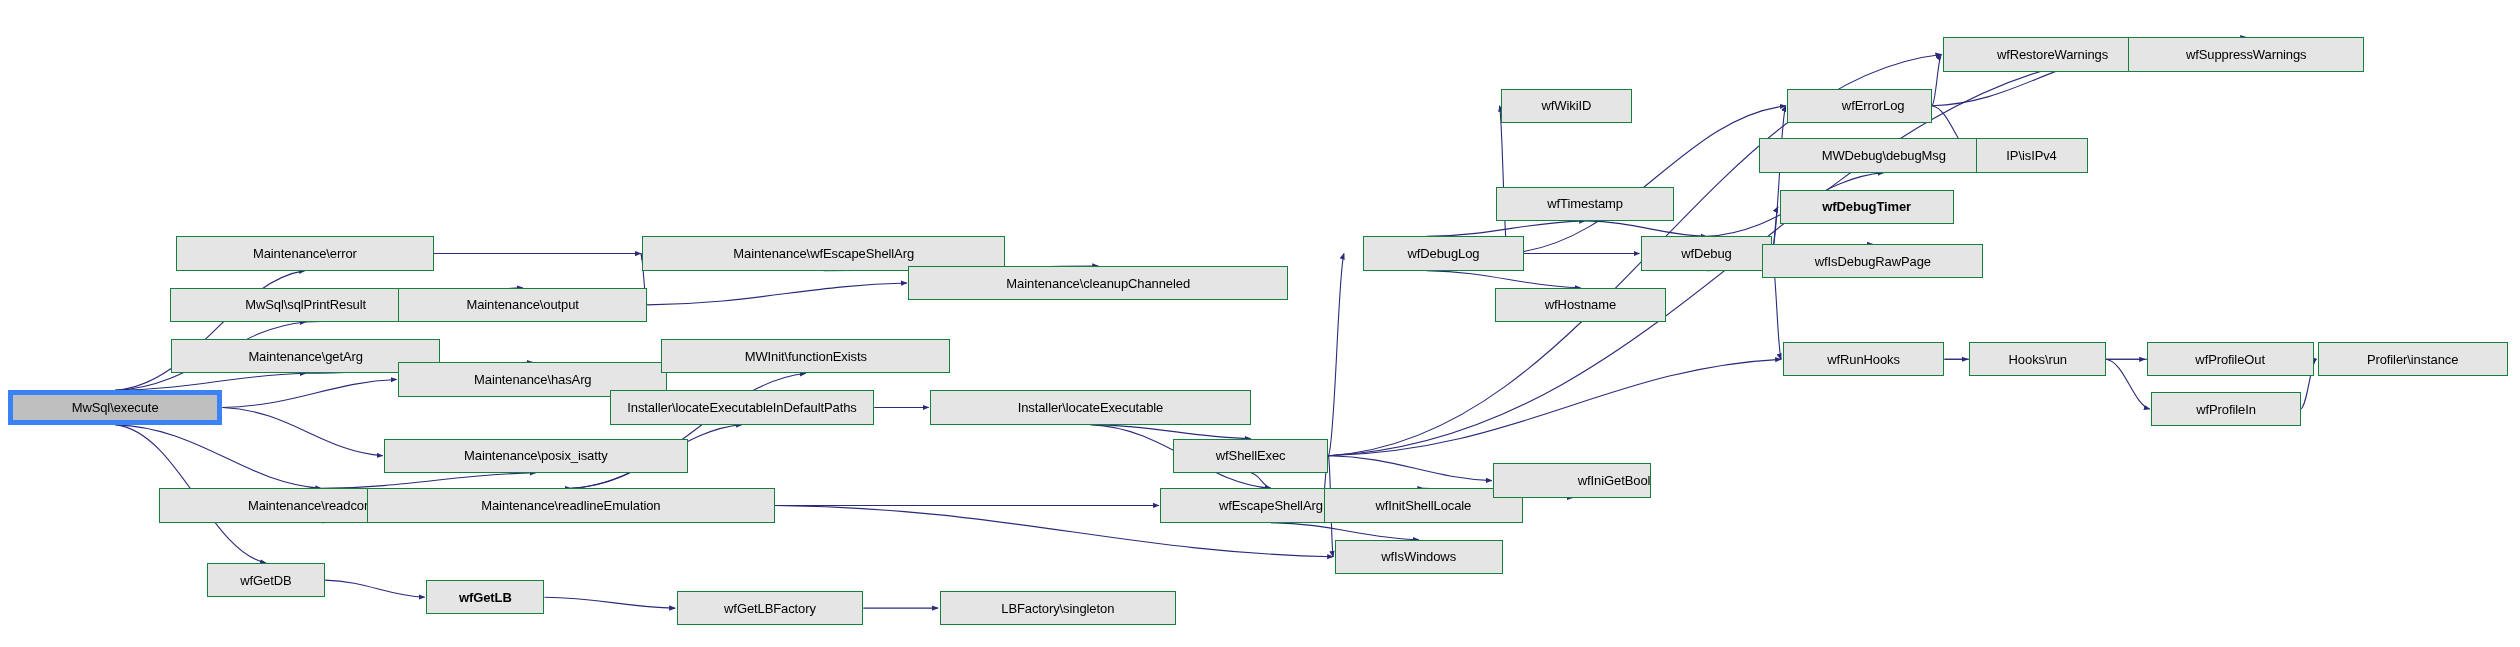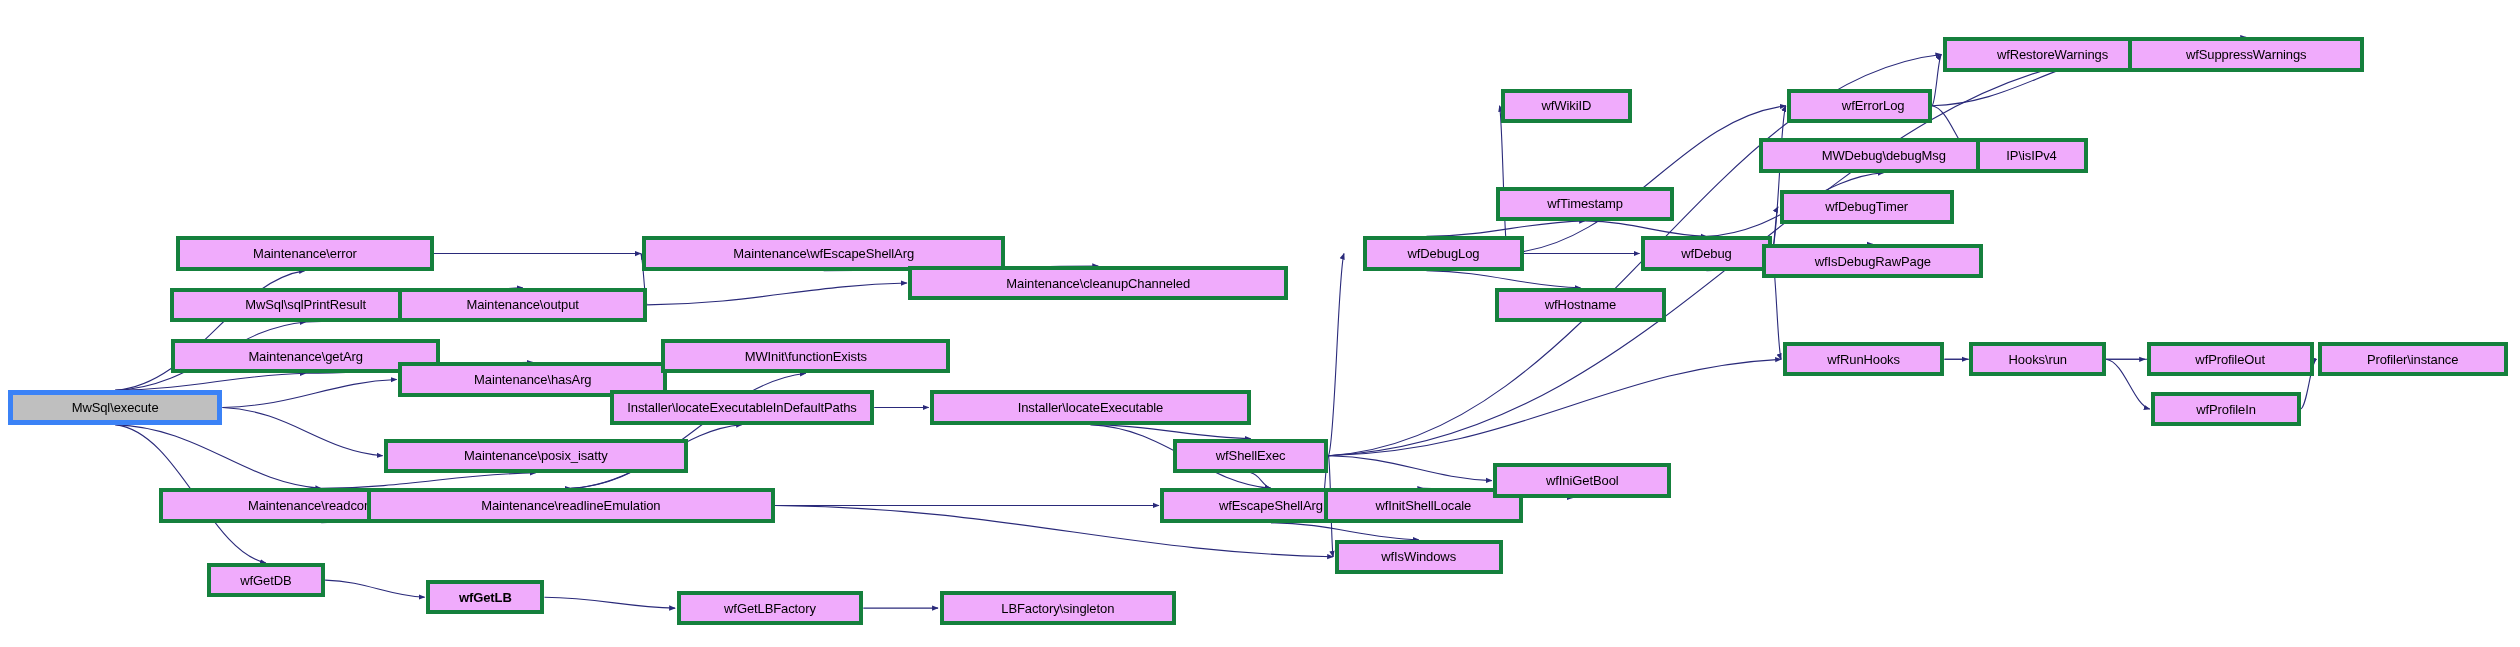--- a/index.html
+++ b/index.html
@@ -20,22 +20,22 @@
     position: absolute;
     left: 0;
     top: 0;
     width: 2520px;
     height: 647px;
     pointer-events: none;
   }
   .node {
     position: absolute;
     box-sizing: border-box;
-    border: 4px solid #15803d;
-    background: #f0abfc;
+    border: 1px solid #15803d;
+    background: #e5e5e5;
     color: #000000;
     font-size: 13px;
     line-height: 1;
     display: flex;
     align-items: center;
     justify-content: center;
     white-space: nowrap;
     letter-spacing: -0.1px;
     cursor: pointer;
   }
@@ -177,21 +177,21 @@
       </div>
       <div class="node" style="left: 1160.44px; top: 488.361px; width: 220.889px; height: 34.2163px;">
         <span class="node-label">wfEscapeShellArg</span>
       </div>
       <div class="node" style="left: 1323.78px; top: 488.361px; width: 199.111px; height: 34.2163px;">
         <span class="node-label">wfInitShellLocale</span>
       </div>
       <div class="node" style="left: 1334.67px; top: 539.685px; width: 168px; height: 34.2163px;">
         <span class="node-label">wfIsWindows</span>
       </div>
-      <div class="node" style="left: 1493.33px; top: 463.476px; width: 178px; height: 34.2163px;">
+      <div class="node" style="left: 1493.33px; top: 463.476px; width: 158px; height: 34.2163px; justify-content: flex-end;">
         <span class="node-label">wfIniGetBool</span>
       </div>
       <div class="node" style="left: 1345.56px; top: 236.404px; width: 161.778px; height: 34.2163px; margin-left: 17px;">
         <span class="node-label">wfDebugLog</span>
       </div>
       <div class="node" style="left: 1501.11px; top: 88.6514px; width: 130.667px; height: 34.2163px;">
         <span class="node-label">wfWikiID</span>
       </div>
       <div class="node" style="left: 1496.44px; top: 186.635px; width: 177.333px; height: 34.2163px;">
         <span class="node-label">wfTimestamp</span>
@@ -201,21 +201,21 @@
       </div>
       <div class="node" style="left: 1641.11px; top: 236.404px; width: 130.667px; height: 34.2163px;">
         <span class="node-label">wfDebug</span>
       </div>
       <div class="node" style="left: 1787.33px; top: 88.6514px; width: 144.667px; height: 34.2163px; padding-left: 27px;">
         <span class="node-label">wfErrorLog</span>
       </div>
       <div class="node" style="left: 1759.33px; top: 138.421px; width: 248.889px; height: 34.2163px;">
         <span class="node-label">MWDebug\debugMsg</span>
       </div>
-      <div class="node" style="left: 1779.56px; top: 189.745px; width: 174.222px; height: 34.2163px;">
+      <div class="node" style="left: 1779.56px; top: 189.745px; width: 174.222px; height: 34.2163px; font-weight: bold;">
         <span class="node-label">wfDebugTimer</span>
       </div>
       <div class="node" style="left: 1762.44px; top: 244.18px; width: 220.889px; height: 34.2163px;">
         <span class="node-label">wfIsDebugRawPage</span>
       </div>
       <div class="node" style="left: 1975.56px; top: 138.421px; width: 112px; height: 34.2163px;">
         <span class="node-label">IP\isIPv4</span>
       </div>
       <div class="node" style="left: 1942.89px; top: 37.3269px; width: 219.333px; height: 34.2163px;">
         <span class="node-label">wfRestoreWarnings</span>

